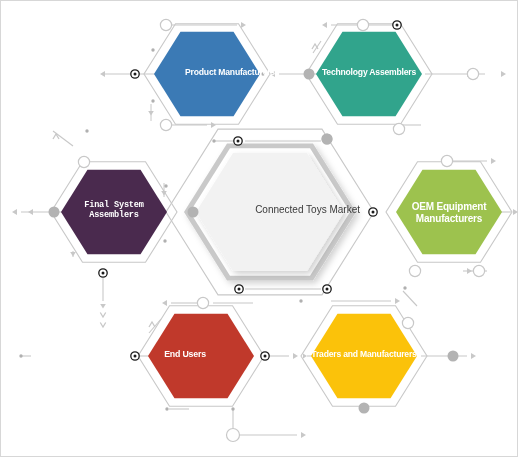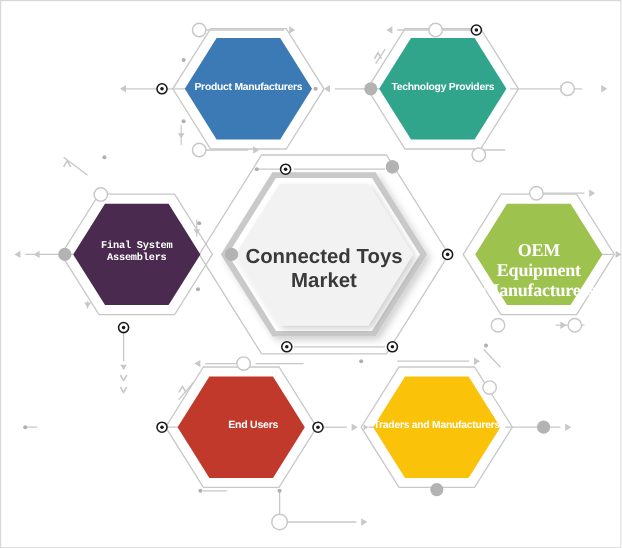--- a/index.html
+++ b/index.html
@@ -23,23 +23,23 @@
     font-weight:bold;
     text-align:center;
     line-height:1.12;
     letter-spacing:-0.2px;
     pointer-events:none;
     font-family:"Liberation Sans", sans-serif;
   }
   .center-label{
     position:absolute;
     color:#3a3a3a;
-    font-weight:bold;
-    text-align:center;
-    font-size:17px;
+    font-weight:normal;
+    text-align:right;
+    font-size:10px;
     font-family:"Liberation Sans", sans-serif;
   }
 </style>
 </head>
 <body>
 
 <div id="frame">
   <svg id="canvas" viewBox="0 0 518 457" xmlns="http://www.w3.org/2000/svg">
     <defs>
       <filter id="softshadow" x="-50%" y="-50%" width="200%" height="200%">
@@ -194,20 +194,20 @@
         <circle cx="326" cy="288" r="4.2" fill="#ffffff" stroke="#1a1a1a" stroke-width="1.3"></circle>
         <circle cx="326" cy="288" r="1.5" fill="#1a1a1a"></circle>
         <circle cx="372" cy="211" r="4.2" fill="#ffffff" stroke="#1a1a1a" stroke-width="1.3"></circle>
         <circle cx="372" cy="211" r="1.5" fill="#1a1a1a"></circle>
         <circle cx="192" cy="211" r="5.5" fill="#b3b3b3"></circle>
       </g>
   </svg>
 
   <div id="labels">
       <div class="center-label" style="left: 179px; top: 203px; width: 180px; color: rgb(58, 58, 58);">Connected Toys Market</div>
-      <div class="hex-label" style="width: 104px; left: 154px; font-size: 8.6px; color: rgb(255, 255, 255); top: 67.184px;">Product Manufacturers</div>
-      <div class="hex-label" style="width: 104px; left: 316px; font-size: 8.6px; color: rgb(255, 255, 255); top: 67.184px;">Technology Providers</div>
-      <div class="hex-label" style="width: 96px; left: 400px; font-size: 15px; color: rgb(255, 255, 255); top: 200.368px; font-family: Liberation Serif, serif;">OEM Equipment Manufacturers</div>
+      <div class="hex-label" style="width: 104px; left: 154px; font-size: 8.6px; color: rgb(255, 255, 255); top: 67.184px; padding-left: 23px;">Product Manufacturers</div>
+      <div class="hex-label" style="width: 104px; left: 316px; font-size: 8.6px; color: rgb(255, 255, 255); top: 67.184px;">Technology Assemblers</div>
+      <div class="hex-label" style="width: 96px; left: 400px; font-size: 10px; color: rgb(255, 255, 255); top: 200.368px;">OEM Equipment Manufacturers</div>
       <div class="hex-label" style="width: 112px; left: 307px; font-size: 8.6px; color: rgb(255, 255, 255); top: 349.184px;">Traders and Manufacturers</div>
-      <div class="hex-label" style="width: 100px; left: 160px; font-size: 8.8px; color: rgb(255, 255, 255); top: 349.072px;">End Users</div>
+      <div class="hex-label" style="width: 100px; left: 134px; font-size: 8.8px; color: rgb(255, 255, 255); top: 349.072px;">End Users</div>
       <div class="hex-label" style="width: 92px; left: 67px; font-size: 8.6px; color: rgb(255, 255, 255); top: 200.368px; font-family: Liberation Mono, monospace;">Final System Assemblers</div>
     </div>
 </div>
 
 </body></html>

